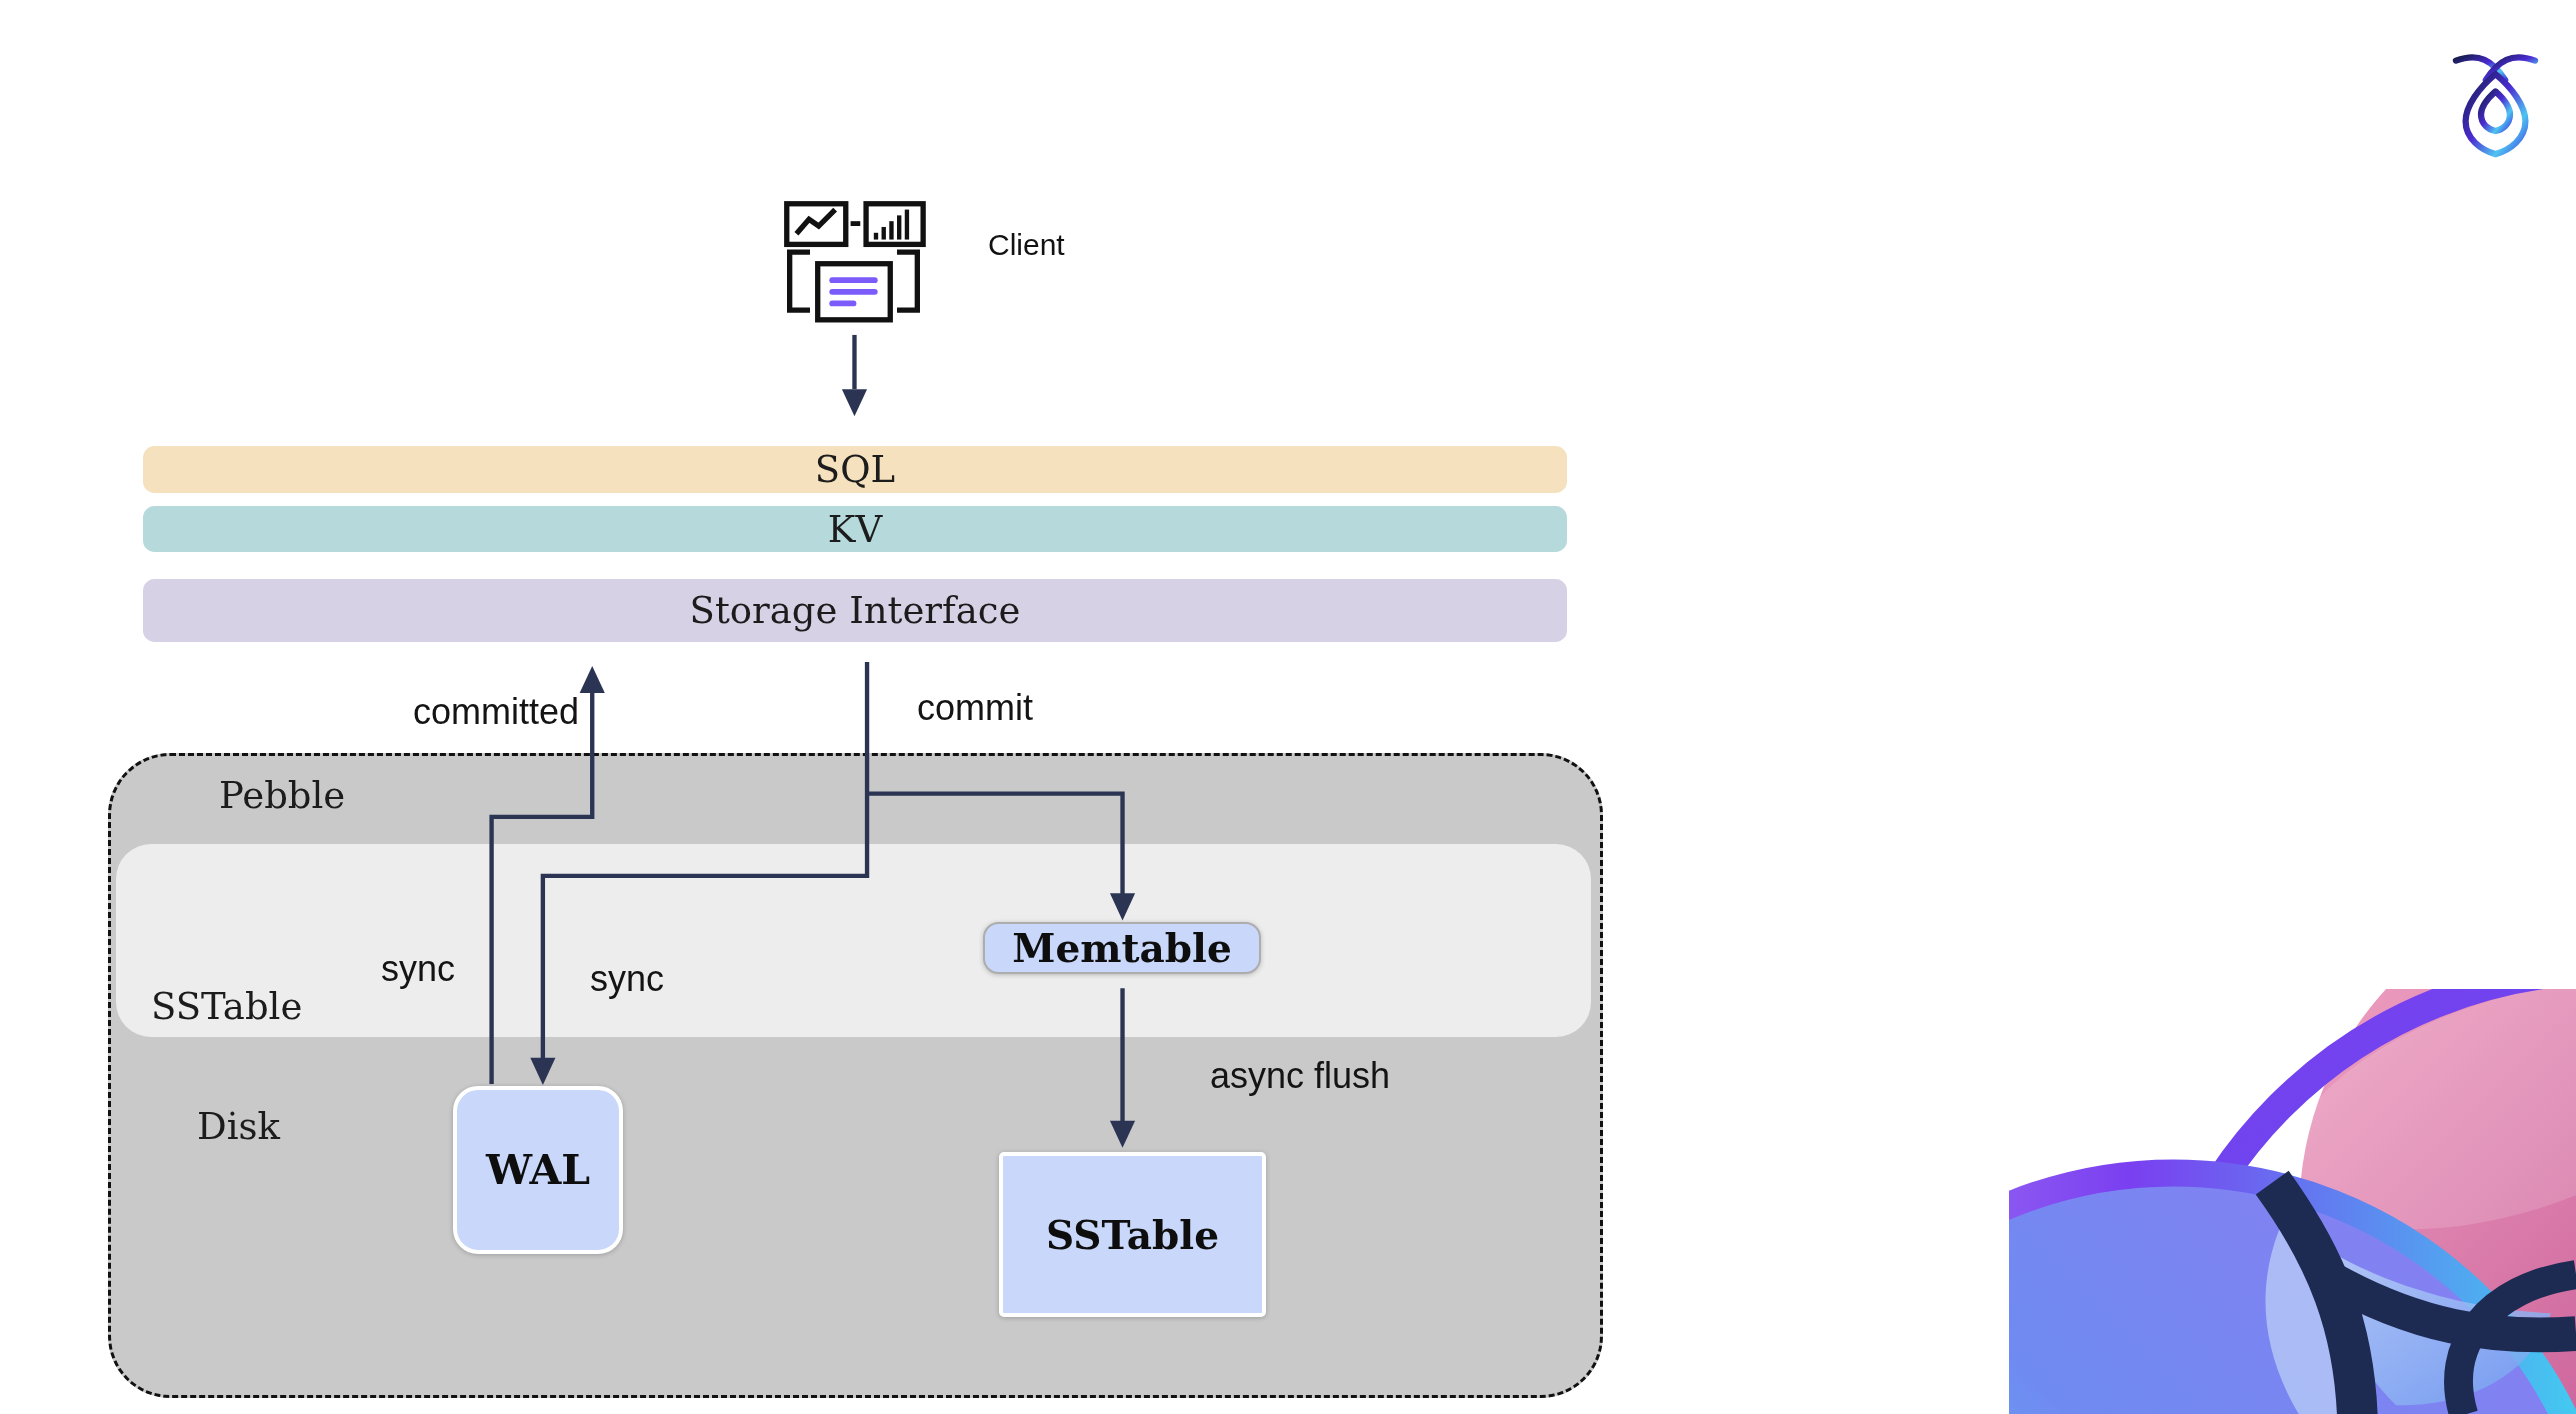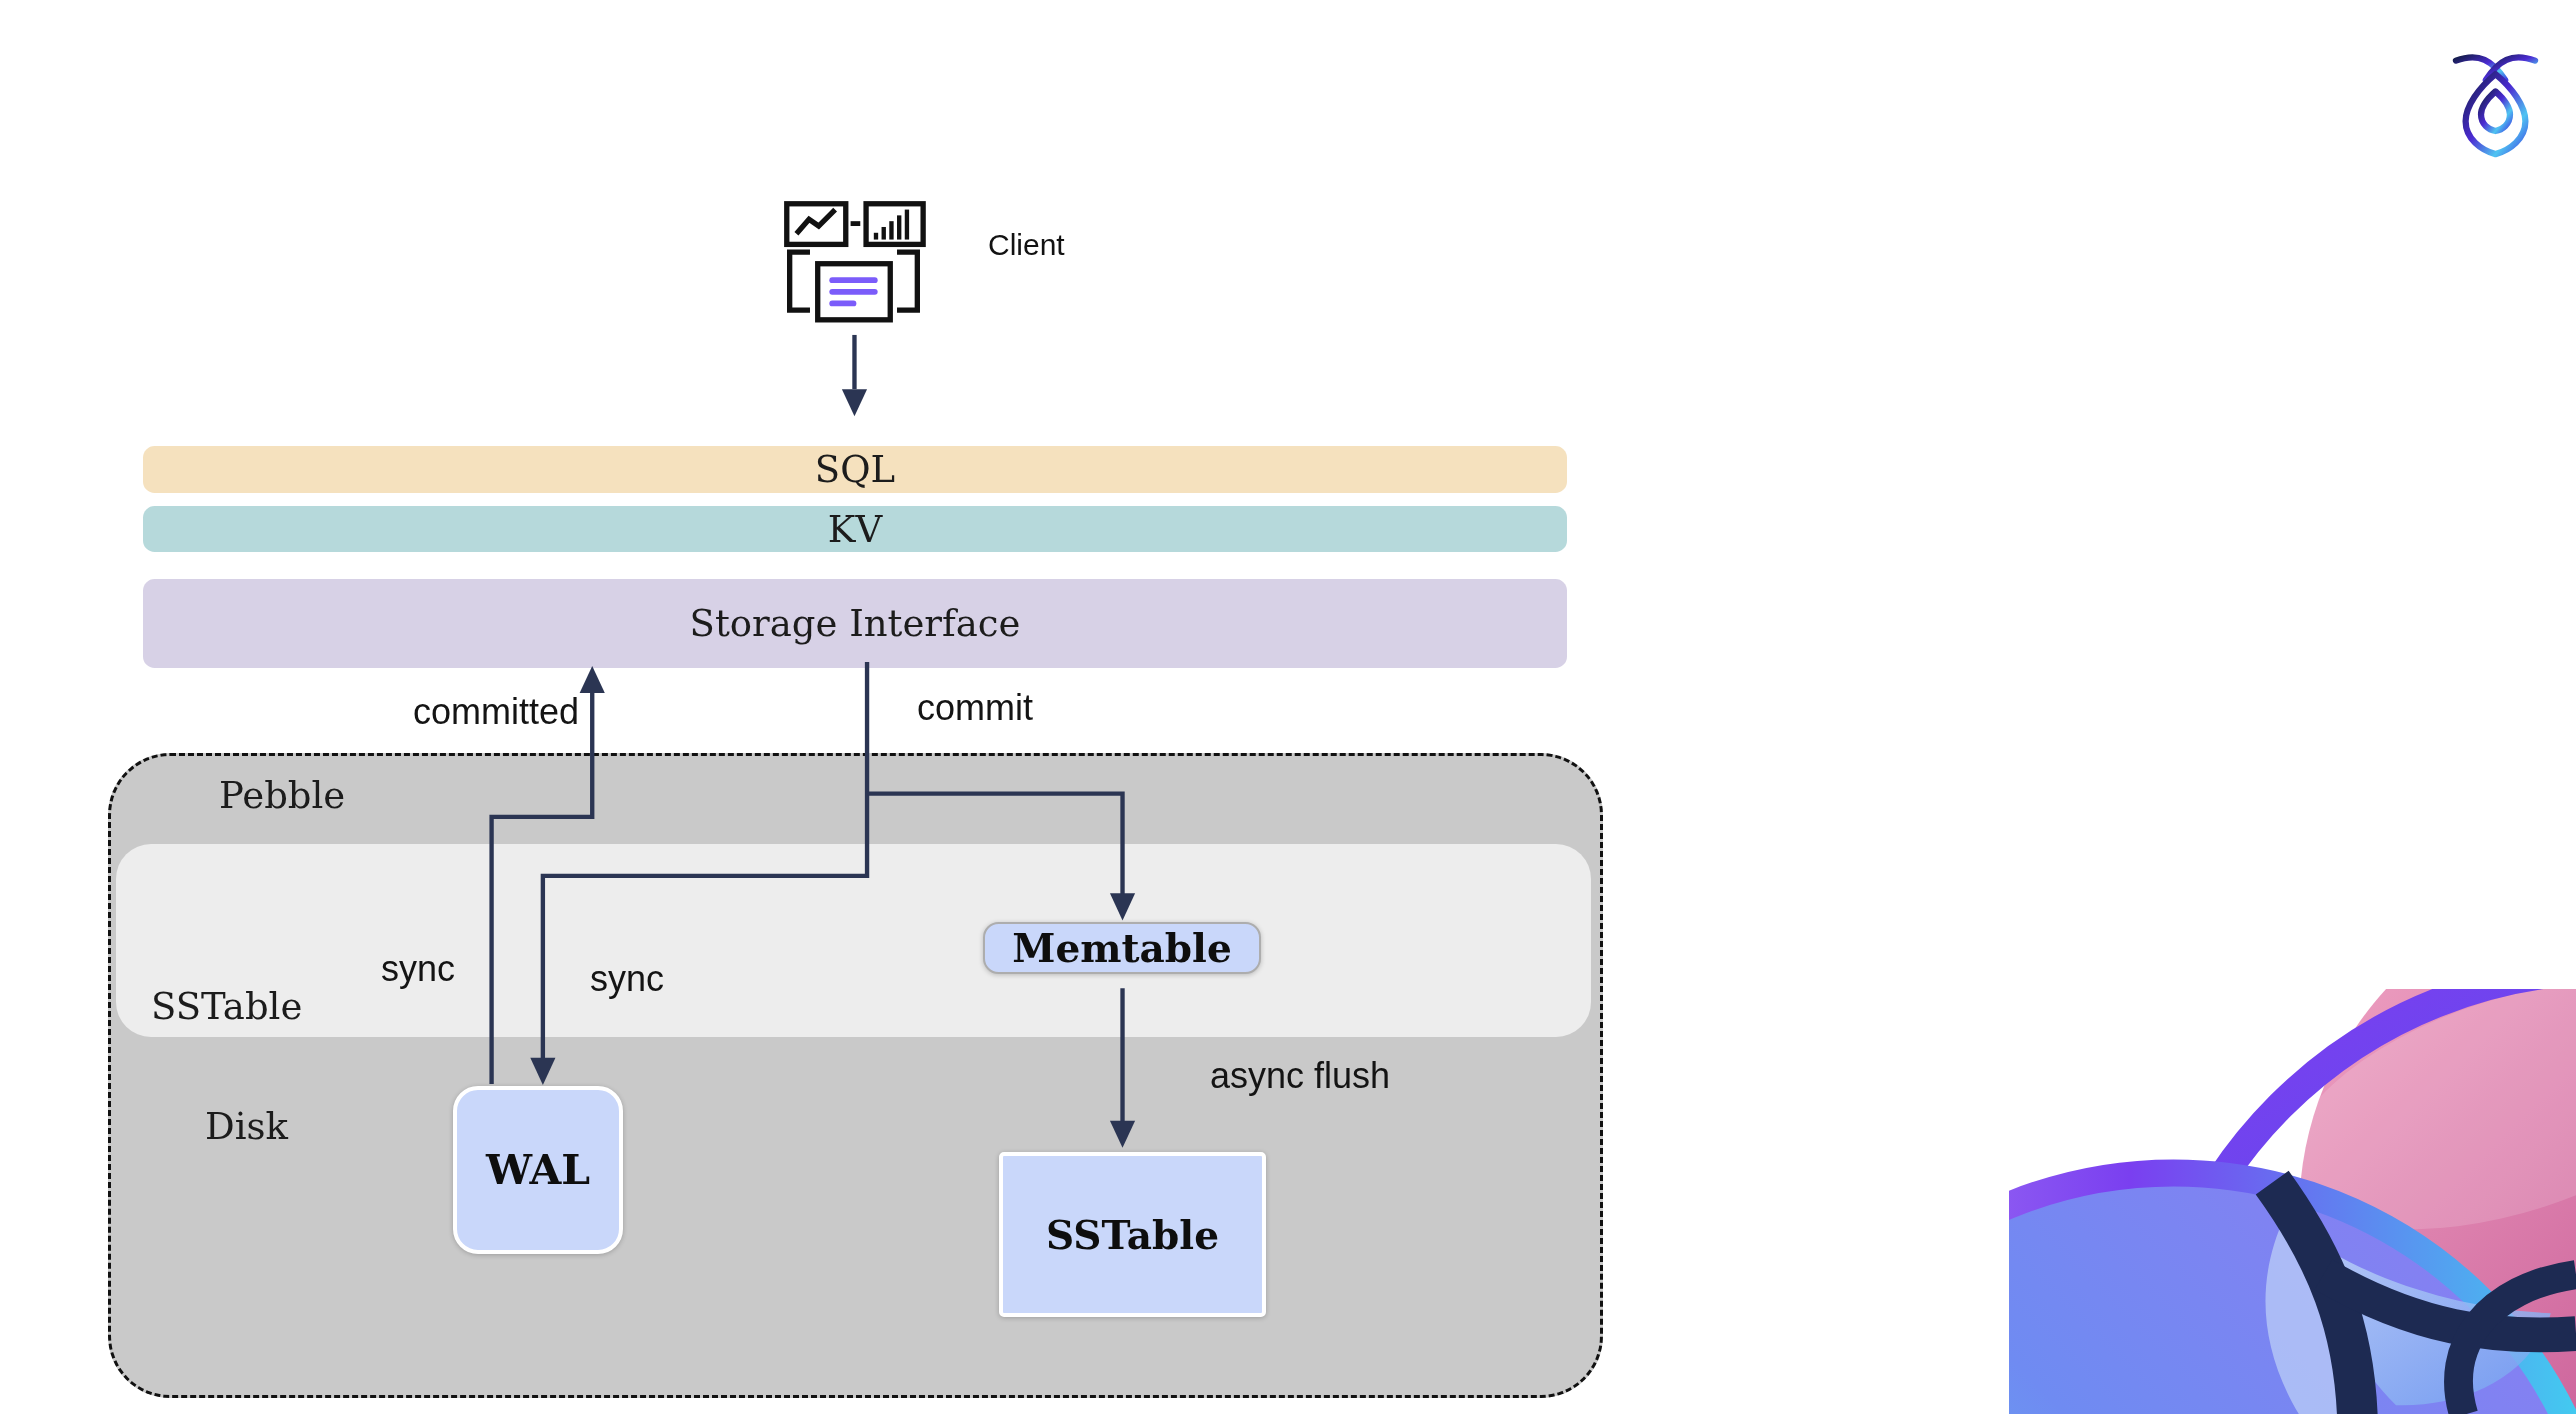--- a/index.html
+++ b/index.html
@@ -32,39 +32,39 @@
     position:absolute;left:143px;width:1424px;
     border-radius:11.6px;
     display:flex;align-items:center;justify-content:center;
   }
   .bar span{
     font-family:"DejaVu Serif", serif;
     font-size:37px;color:#1c1c1c;
   }
   .bar-sql{top:418px;height:47px;margin-top:28px;}
   .bar-kv{top:506px;height:46px;}
-  .bar-storage{top:579px;height:89px;}
+  .bar-storage{top:579px;height:63px;}
   .pebble{
     position:absolute;left:108px;top:753px;
     width:1495px;height:645px;
     border:3.9px dashed #111111;
     border-radius:62px;
     box-sizing:border-box;
   }
   .memory-band{
     position:absolute;left:116px;top:844px;
     width:1475px;height:193px;
     border-radius:35px;
   }
   .lbl{position:absolute;white-space:nowrap;}
   .serif{font-family:"DejaVu Serif", serif;font-size:37px;color:#1c1c1c;}
   .sans{font-family:"Liberation Sans", sans-serif;font-size:36px;color:#141414;}
   .pebble-label{left:219px;top:774px;}
   .memory-label{left:151px;top:985px;}
-  .disk-label{left:205px;top:1105px;}
+  .disk-label{left:197px;top:1105px;}
   .node{
     position:absolute;
     display:flex;align-items:center;justify-content:center;
     font-family:"DejaVu Serif", serif;font-weight:bold;color:#0e0e0e;
     box-sizing:border-box;
     box-shadow:0 1px 4.8px rgba(0,0,0,0.22);
   }
   .wal{left:453px;top:1086px;width:170px;height:168px;border-radius:25px;border:4.8px solid #fff;font-size:41px;}
   .memtable{left:983px;top:922px;width:278px;height:52px;border-radius:15.5px;border:2.9px solid #ADADAD;font-size:39px;}
   .sstable{left:999px;top:1152px;width:267px;height:165px;border-radius:5px;border:4.8px solid #fff;font-size:39px;}

